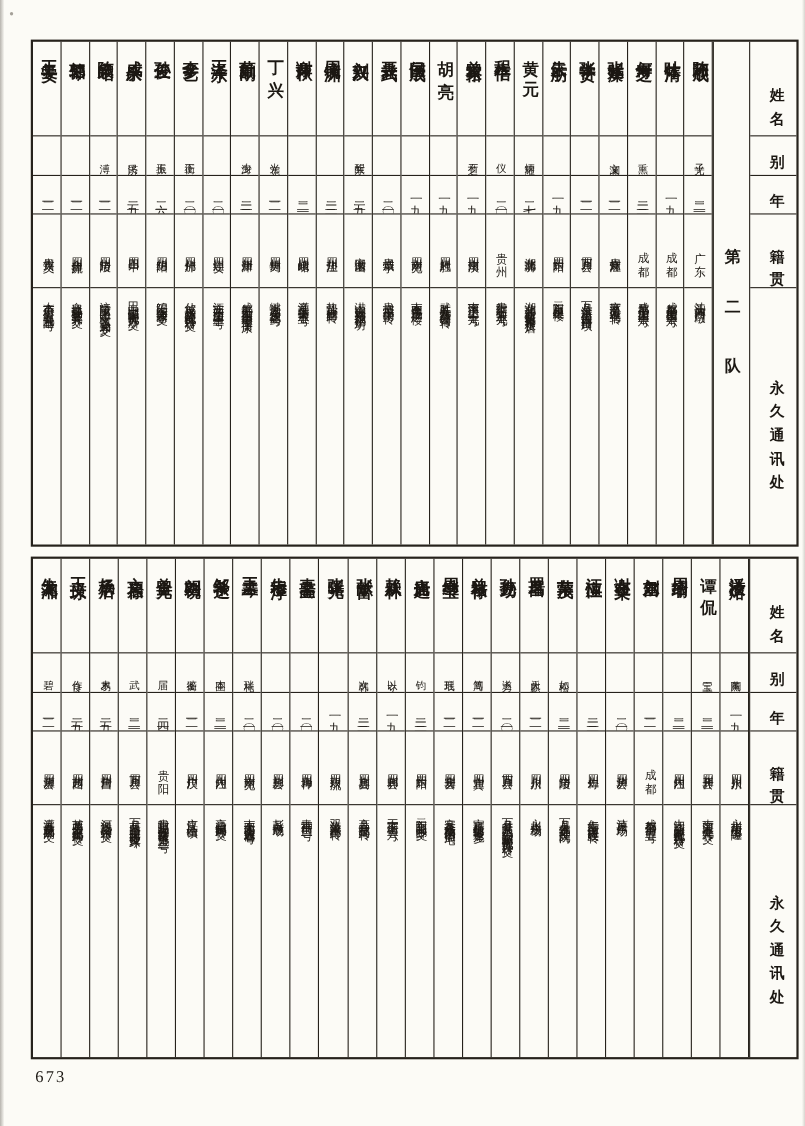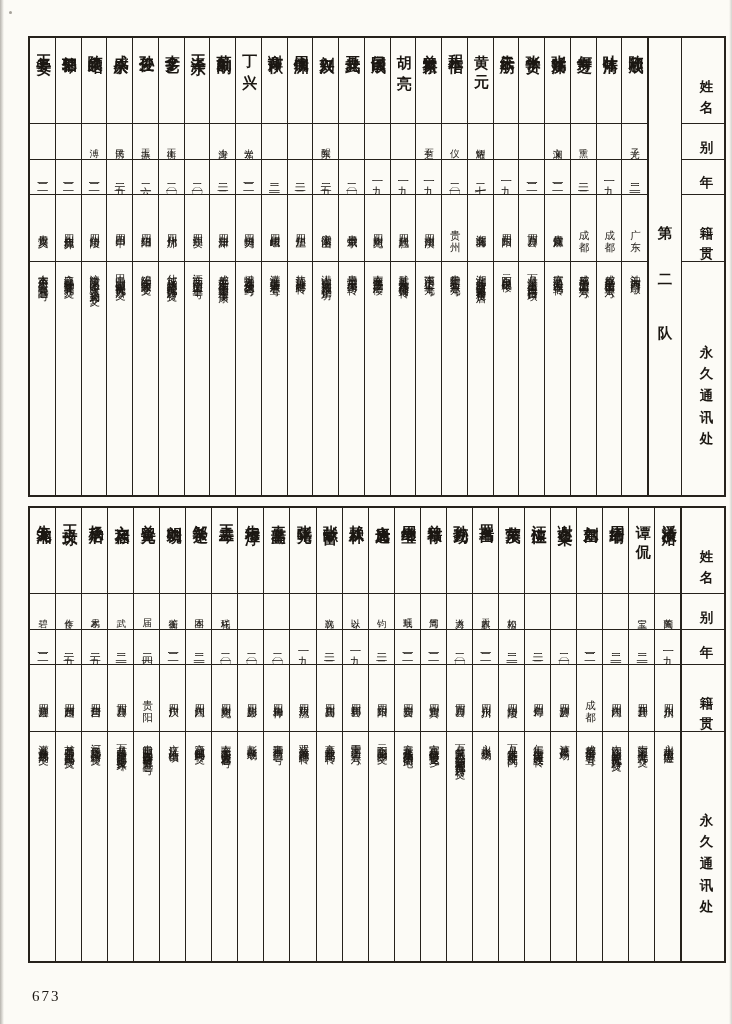--- a/index.html
+++ b/index.html
@@ -33,21 +33,21 @@
 
   .spacer-col{
     width:33px;box-sizing:border-box;border-left:1px solid #26221c;
     writing-mode:vertical-rl;text-align:center;font-size:14.5px;font-weight:bold;
     letter-spacing:7px;padding-right:9px;line-height:1;
   }
   .hdr-col{width:43px;box-sizing:border-box;display:flex;flex-direction:column;border-left:1px solid #26221c;}
   .hdr-col .cell{text-align:center;font-size:13.5px;font-weight:bold;letter-spacing:4px;padding-top:0;padding-right:11px;}
   .hdr-col .c-addr{padding-top:0;}
 
-  .page-number{position:absolute;left:32px;top:972px;font-size:15px;letter-spacing:2px;margin-top:16px;}
+  .page-number{position:absolute;left:32px;top:972px;font-size:15px;letter-spacing:2px;}
   .speck{position:absolute;left:9px;top:11px;width:3px;height:3px;background:#6b655c;border-radius:50%;opacity:.6;}
 </style>
 </head>
 <body>
 
 <div class="paper">
   <span class="speck"></span>
 
   <div class="tables">
 

